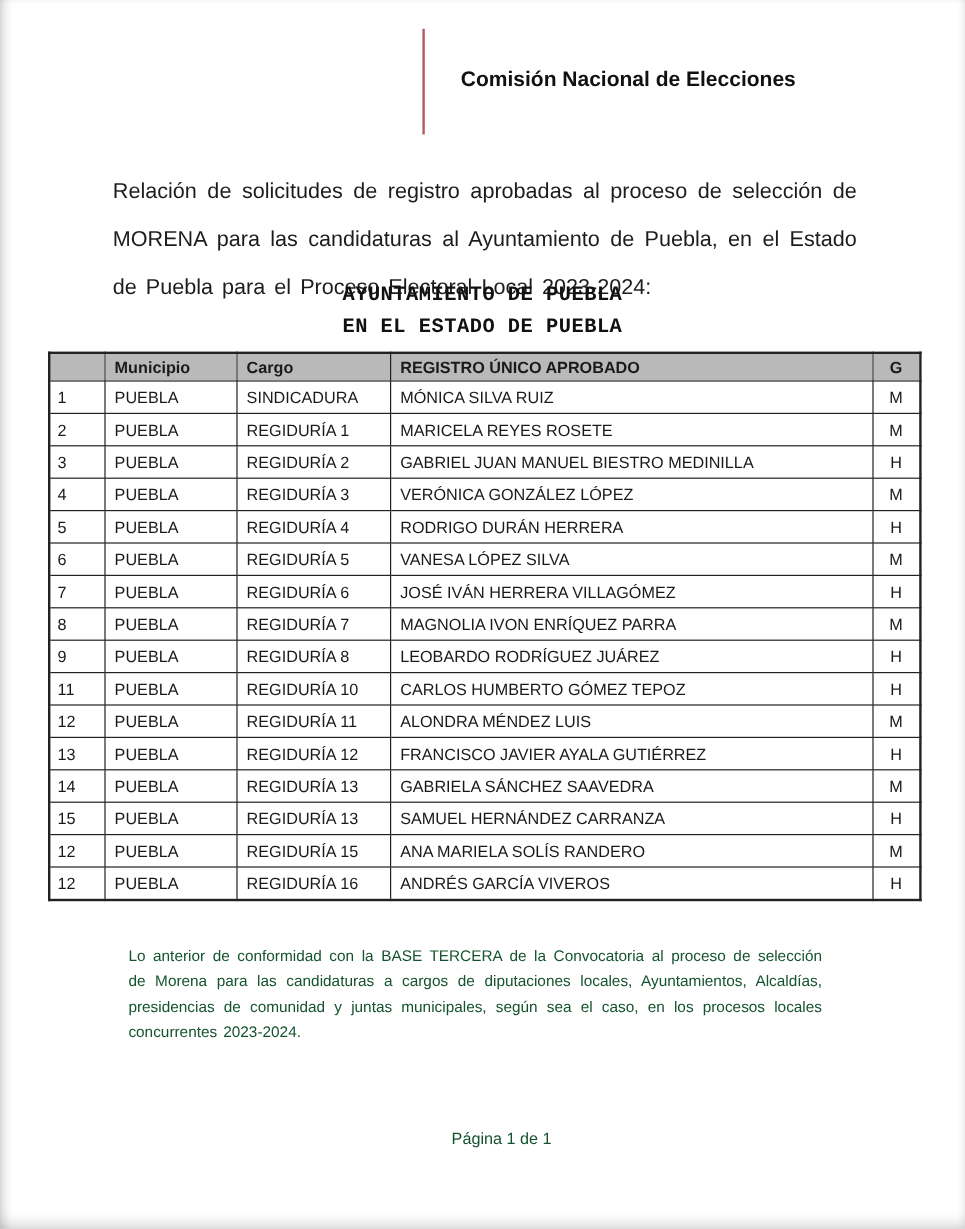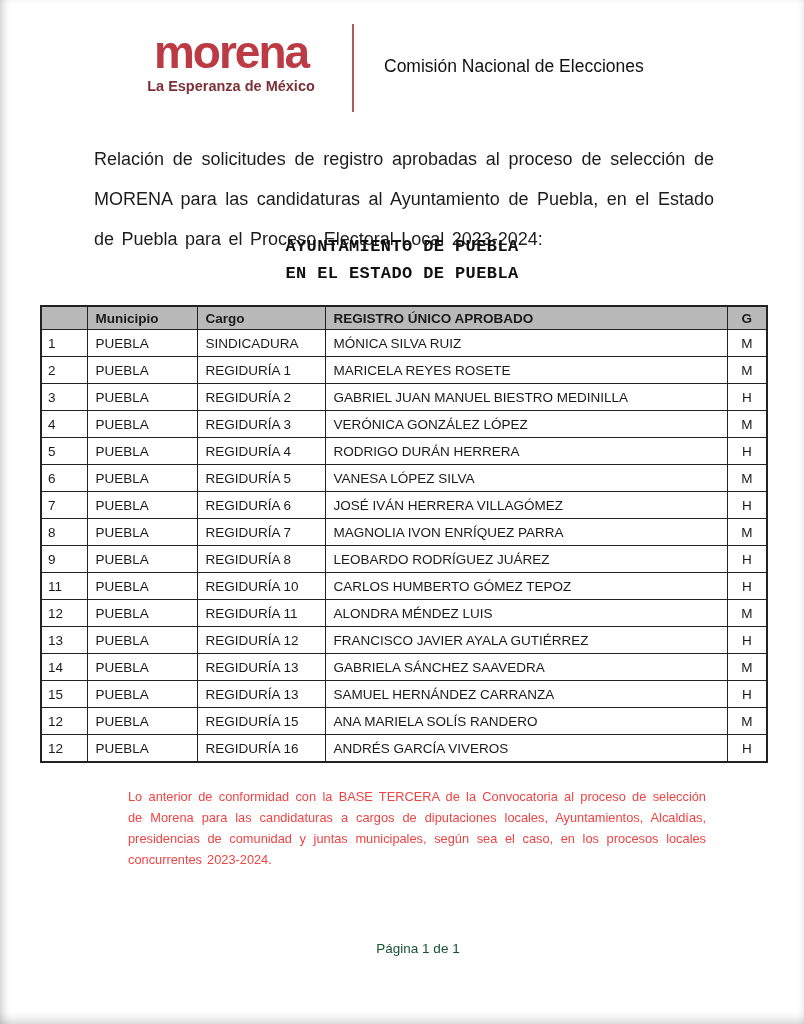--- a/index.html
+++ b/index.html
@@ -33,21 +33,21 @@
   .tagline {
     margin-top:4px; font-size:14.5px; font-weight:bold;
     color:#7c3038; letter-spacing:0;
   }
   .header-divider {
     position:absolute; left:352px; top:24px;
     width:2px; height:88px; background:#b05b60;
   }
   .org-title {
     position:absolute; left:384px; top:56px; width:320px;
-    font-size:17.5px; font-weight:normal; color:#111;
+    font-size:17.5px; font-weight:bold; color:#111;
   }
 
   
   .intro {
     position:absolute; left:94px; top:139px; width:620px;
     margin:0; font-size:18px; line-height:40px;
     text-align:justify; word-spacing:2.5px; color:#1c1c1c;
   }
 
   
@@ -57,58 +57,53 @@
     font-size:17px; font-weight:bold; line-height:27px;
     letter-spacing:.4px; color:#111;font-family:Liberation Mono, monospace;
   }
 
   
   table.reg-table {
     position:absolute; left:40px; top:293px; width:726px;
     border-collapse:collapse; table-layout:fixed;
     font-size:13.5px; color:#1a1a1a;
     border:2px solid #222;
-    margin-top:12px;
   }
   .reg-table th, .reg-table td {
     border:1px solid #222;
     height:26px; padding:0 4px 0 8px;
     text-align:left; vertical-align:middle;
     overflow:hidden; white-space:nowrap;
   }
   .reg-table thead th {
     background:#b9b9b9; font-weight:bold; height:22px;
   }
   .reg-table th:last-child, .reg-table td:last-child {
     text-align:center; padding:0;
   }
   .reg-table td:first-child { padding-left:6px; }
 
   
   .footnote {
-    position:absolute; left:128px; top:786px; width:578px;
+    position:absolute; left:107px; top:786px; width:578px;
     margin:0; font-size:12.8px; line-height:21px;
-    text-align:justify; word-spacing:1.5px; color:#ef4444;
+    text-align:justify; word-spacing:1.5px; color:#14532d;
   }
 
   
   .pagenum {
     position:absolute; left:16px; top:941px; width:100%;
     text-align:center; font-size:13.5px; color:#14532d;
   }
 </style>
 </head>
 <body>
 
 <div class="page">
 
-  <div class="logo-block">
-    <div class="wordmark">morena</div>
-    <div class="tagline">La Esperanza de México</div>
-  </div>
 
   <div class="header-divider"></div>
 
   <div class="org-title">Comisión Nacional de Elecciones</div>
 
   <p class="intro">Relación de solicitudes de registro aprobadas al proceso de selección de MORENA para las candidaturas al Ayuntamiento de Puebla, en el Estado de Puebla para el Proceso Electoral Local 2023-2024:</p>
 
   <h2 class="doc-title">
     <span>AYUNTAMIENTO DE PUEBLA</span><br>
     <span>EN EL ESTADO DE PUEBLA</span>

